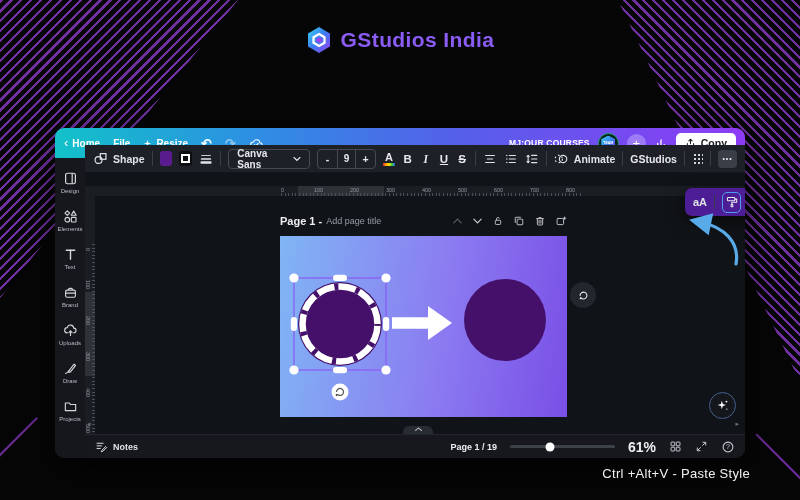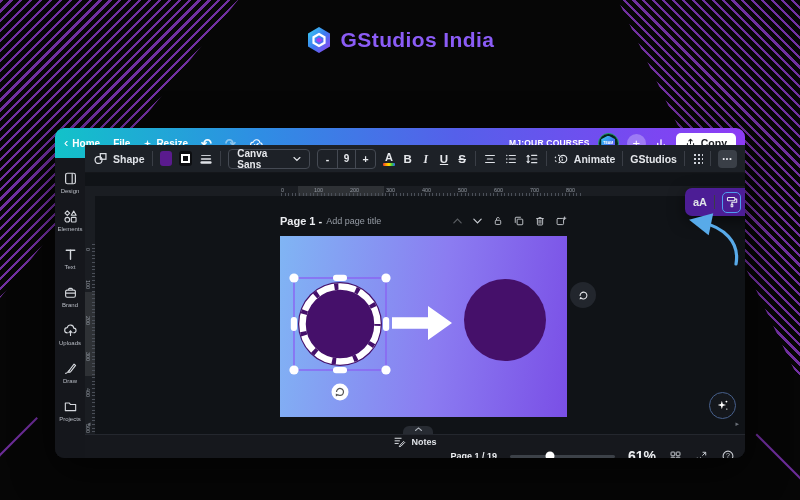--- a/index.html
+++ b/index.html
@@ -115,21 +115,21 @@
   .refresh-btn { position:absolute; left:485px; top:96px; width:26px; height:26px; border-radius:50%;
     background:#22262d; display:flex; align-items:center; justify-content:center; color:#e8eaee; }
   .assistant-btn { position:absolute; left:624px; top:206px; width:27px; height:27px; border-radius:50%;
     background:#14171c; border:1.5px solid #47608c; display:flex; align-items:center; justify-content:center; }
   .collapse-tab { position:absolute; left:318px; bottom:0; width:30px; height:8px; background:#272b32;
     border-radius:6px 6px 0 0; display:flex; align-items:flex-start; justify-content:center; color:#aab0b8; }
   .scroll-l { position:absolute; left:2px; bottom:6px; font-size:7px; color:#6a6f77; }
   .scroll-r { position:absolute; right:6px; bottom:6px; font-size:7px; color:#6a6f77; }
   
   .statusbar { position:absolute; left:30px; right:0; bottom:0; height:24px; background:#16181d;
-    border-top:1px solid #24272e; display:flex; align-items:center; padding:0 10px; color:#c9cdd3;flex-direction:column; }
+    border-top:1px solid #24272e; display:flex; align-items:center; padding:0 10px; color:#c9cdd3; }
   .notes-grp { display:flex; align-items:center; gap:5px; font-size:9px; font-weight:700; color:#dfe2e7; }
   .sb-right { margin-left:auto; display:flex; align-items:center; gap:13px; }
   .page-ind { font-size:9px; font-weight:700; color:#eceef1; }
   .slider { position:relative; width:105px; height:3px; background:#3c4148; border-radius:2px; }
   .slider .thumb { position:absolute; left:38%; top:50%; transform:translate(-50%,-50%);
     width:9px; height:9px; border-radius:50%; background:#fff; }
   .zoom-lbl { font-size:14px; font-weight:700; color:#eceef1; }
   svg.ic { display:block; }
 </style>
 </head>
@@ -504,13 +504,14 @@
             <path d="M3,13 L6.6,9.4"></path>
         </svg>
         <svg class="ic" width="14" height="14" viewBox="0 0 16 16">
           <circle cx="8" cy="8" r="5.6" fill="none" stroke="#c9cdd3" stroke-width="1.2"></circle>
           <text x="8" y="10.8" text-anchor="middle" font-size="8" fill="#c9cdd3" font-family="Liberation Sans, sans-serif">?</text>
         </svg>
       </div>
     </div>
   </div>
 
+  <div class="footer-text footer-right">Ctrl +Alt+V - Paste Style</div>
 </div>
 
 </body></html>

